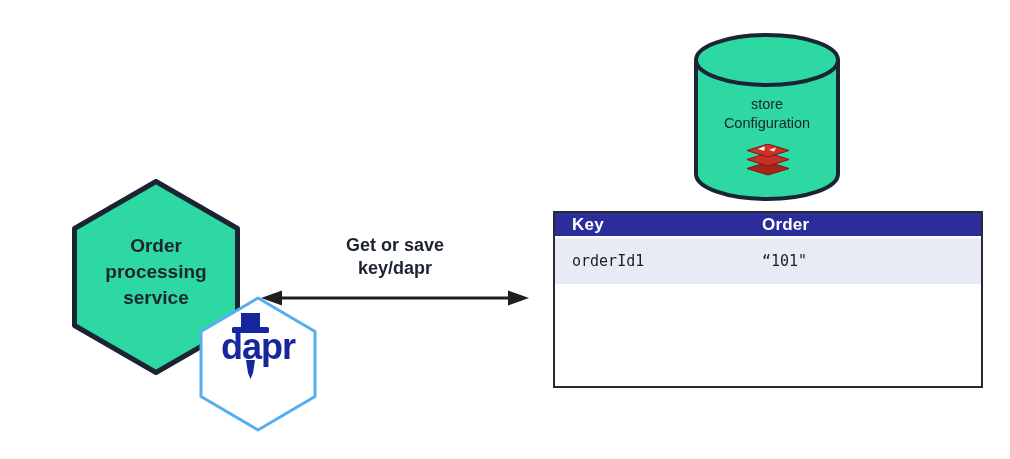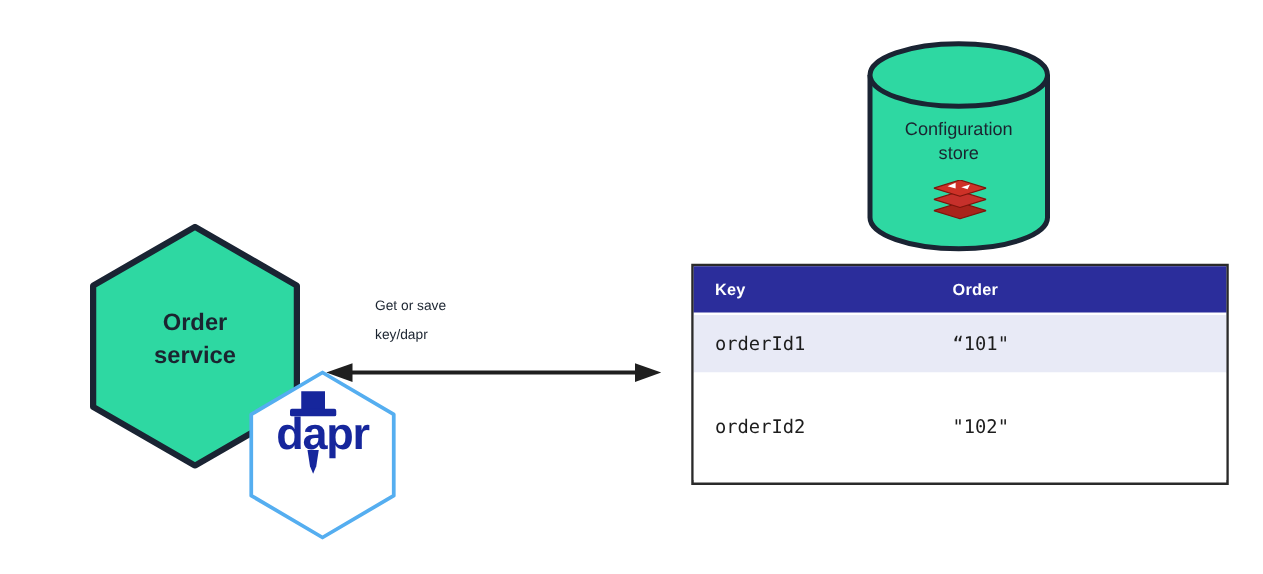--- a/index.html
+++ b/index.html
@@ -19,40 +19,40 @@
     font-size:19px; font-weight:700; line-height:26px; color:#1B2430; text-align:center;
   }
 
   
   .dapr-hex { position:absolute; left:179px; top:296px; width:118px; height:136px; z-index:3;padding-left:20px; }
 
   
   .arrow-svg { position:absolute; left:256px; top:287px; z-index:1; }
   .arrow-label {
     position:absolute; left:300px; top:234px; width:190px; z-index:1;
-    font-size:11px; font-weight:400; line-height:23px; color:#1B2430; 
+    font-size:18px; font-weight:700; line-height:23px; color:#1B2430; text-align:center;
   }
 
   
   .cylinder-svg { position:absolute; left:692px; top:32px; }
   .cylinder-label {
     position:absolute; left:692px; top:95px; width:150px;
     font-size:14.5px; font-weight:400; line-height:19px; color:#1B2430; text-align:center;
   }
   .redis-svg { position:absolute; left:747px; top:144px; }
 
   
   .kv-table {
     position:absolute; left:553px; top:211px; width:430px; height:177px;
     border:2px solid #2A2A2A; background:#ffffff;
   }
   .kv-row { display:grid; grid-template-columns:207px 1fr; align-items:center; }
   .kv-header {
-    height:39px; background:#2B2D9B; color:#ffffff;
-    font-size:13px; font-weight:600; letter-spacing:.2px;
+    height:25px; background:#2B2D9B; color:#ffffff;
+    font-size:17px; font-weight:600; letter-spacing:.2px;
     border-bottom:2px solid #ffffff;
   }
   .kv-r1 { height:46px; background:#E8EAF6; }
   .kv-r2 { height:86px; background:#ffffff; }
   .kv-cell-key { padding-left:17px; }
   .kv-r1 .kv-cell-key, .kv-r1 .kv-cell-value,
   .kv-r2 .kv-cell-key, .kv-r2 .kv-cell-value {
     font-family:"DejaVu Sans Mono", monospace; font-size:15px; color:#1d1d1d;
   }
 </style>
@@ -60,20 +60,21 @@
 <body>
 
 <div class="canvas">
 
   <div class="service-hex">
     <svg width="168" height="196" viewBox="0 0 168 196">
       <polygon points="84,2.5 165.5,49.5 165.5,146.5 84,193.5 2.5,146.5 2.5,49.5" fill="#2ED8A2" stroke="#1A2433" stroke-width="5" stroke-linejoin="round"></polygon>
     </svg>
     <div class="hex-label">
       <span>Order</span>
+      <span>processing</span>
       <span>service</span>
     </div>
   </div>
 
   <div class="dapr-hex">
     <svg width="118" height="136" viewBox="0 0 118 136">
       <polygon points="59,2 116,35.5 116,100.5 59,134 2,100.5 2,35.5" fill="#ffffff" stroke="#55AEF0" stroke-width="3" stroke-linejoin="round"></polygon>
 
       <g>
         <rect x="42" y="17" width="19" height="15" fill="#16269C"></rect>
@@ -93,39 +94,35 @@
   <div class="arrow-label">
     <div>Get or save</div>
     <div>key/dapr</div>
   </div>
 
   <svg class="cylinder-svg" width="150" height="170" viewBox="0 0 150 170">
     <path d="M4,28 V142 A71,25 0 0 0 146,142 V28" fill="#2ED8A2" stroke="#1A2433" stroke-width="4"></path>
     <ellipse cx="75" cy="28" rx="71" ry="25" fill="#2ED8A2" stroke="#1A2433" stroke-width="4"></ellipse>
   </svg>
   <div class="cylinder-label">
+    <div>store</div>
     <div>Configuration</div>
-    <div>store</div>
   </div>
   <svg class="redis-svg" width="42" height="34" viewBox="0 0 42 34">
     <polygon points="21,18 42,24.5 21,31 0,24.5" fill="#A8241B" stroke="#7E150C" stroke-width="1" stroke-linejoin="round"></polygon>
     <polygon points="21,9 42,15.5 21,22 0,15.5" fill="#C6302B" stroke="#7E150C" stroke-width="1" stroke-linejoin="round"></polygon>
     <polygon points="21,0 42,6.5 21,13 0,6.5" fill="#CE3127" stroke="#7E150C" stroke-width="1" stroke-linejoin="round"></polygon>
     <polygon points="11,5 17.5,2.2 17.5,6.8" fill="#ffffff"></polygon>
     <polygon points="22,5.8 29,3.6 27,7.4" fill="#ffffff"></polygon>
   </svg>
 
   <div class="kv-table">
     <div class="kv-row kv-header">
       <div class="kv-cell-key">Key</div>
       <div class="kv-cell-value">Order</div>
     </div>
     <div class="kv-row kv-r1">
       <div class="kv-cell-key">orderId1</div>
       <div class="kv-cell-value">“101"</div>
     </div>
-    <div class="kv-row kv-r2">
-      <div class="kv-cell-key">orderId2</div>
-      <div class="kv-cell-value">"102"</div>
-    </div>
   </div>
 
 </div>
 
 </body></html>

